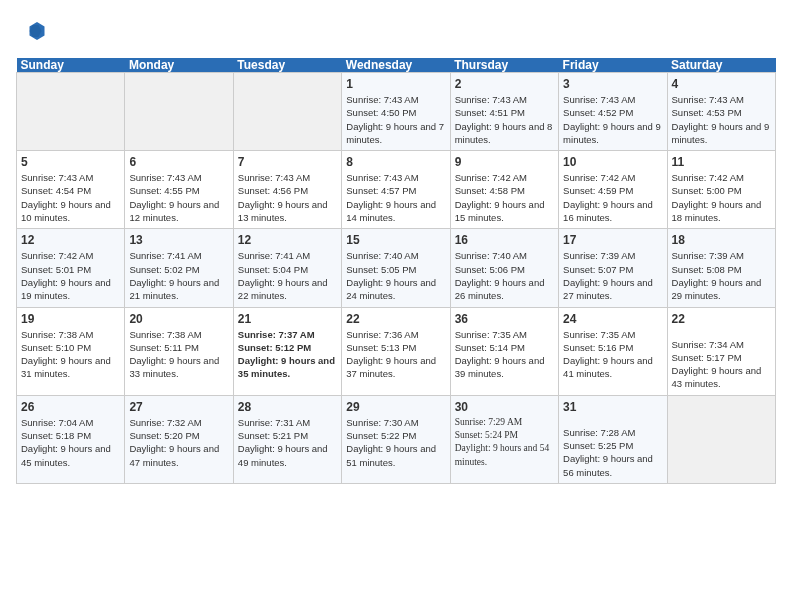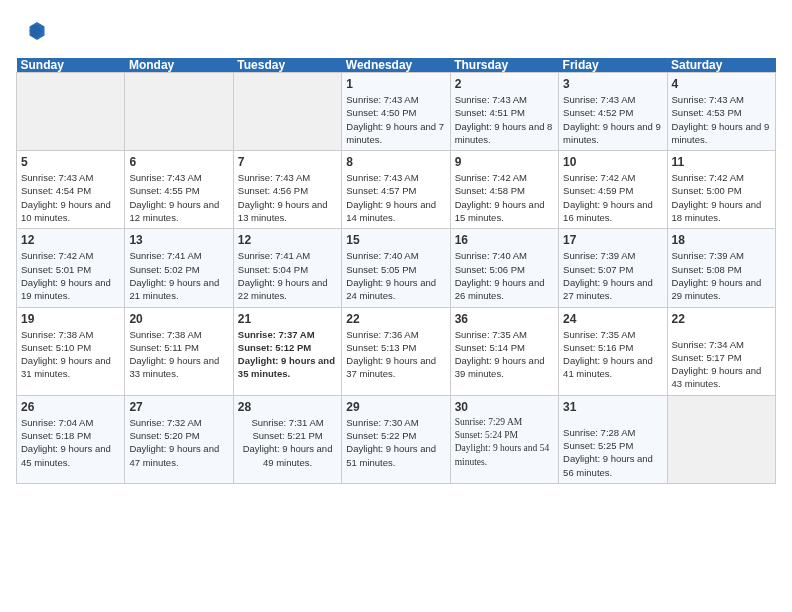--- a/index.html
+++ b/index.html
@@ -296,21 +296,21 @@
 Daylight: 9 hours and 45 minutes.</div>
         </td>
         <td>
           <span class="day-number">27</span>
           <div class="day-info" style="white-space: pre-wrap;">Sunrise: 7:32 AM
 Sunset: 5:20 PM
 Daylight: 9 hours and 47 minutes.</div>
         </td>
         <td>
           <span class="day-number">28</span>
-          <div class="day-info" style="white-space: pre-wrap; text-align: center;">Sunrise: 7:31 AM
+          <div class="day-info" style="white-space: pre-wrap;">Sunrise: 7:31 AM
 Sunset: 5:21 PM
 Daylight: 9 hours and 49 minutes.</div>
         </td>
         <td>
           <span class="day-number">29</span>
           <div class="day-info" style="white-space: pre-wrap;">Sunrise: 7:30 AM
 Sunset: 5:22 PM
 Daylight: 9 hours and 51 minutes.</div>
         </td>
         <td>

